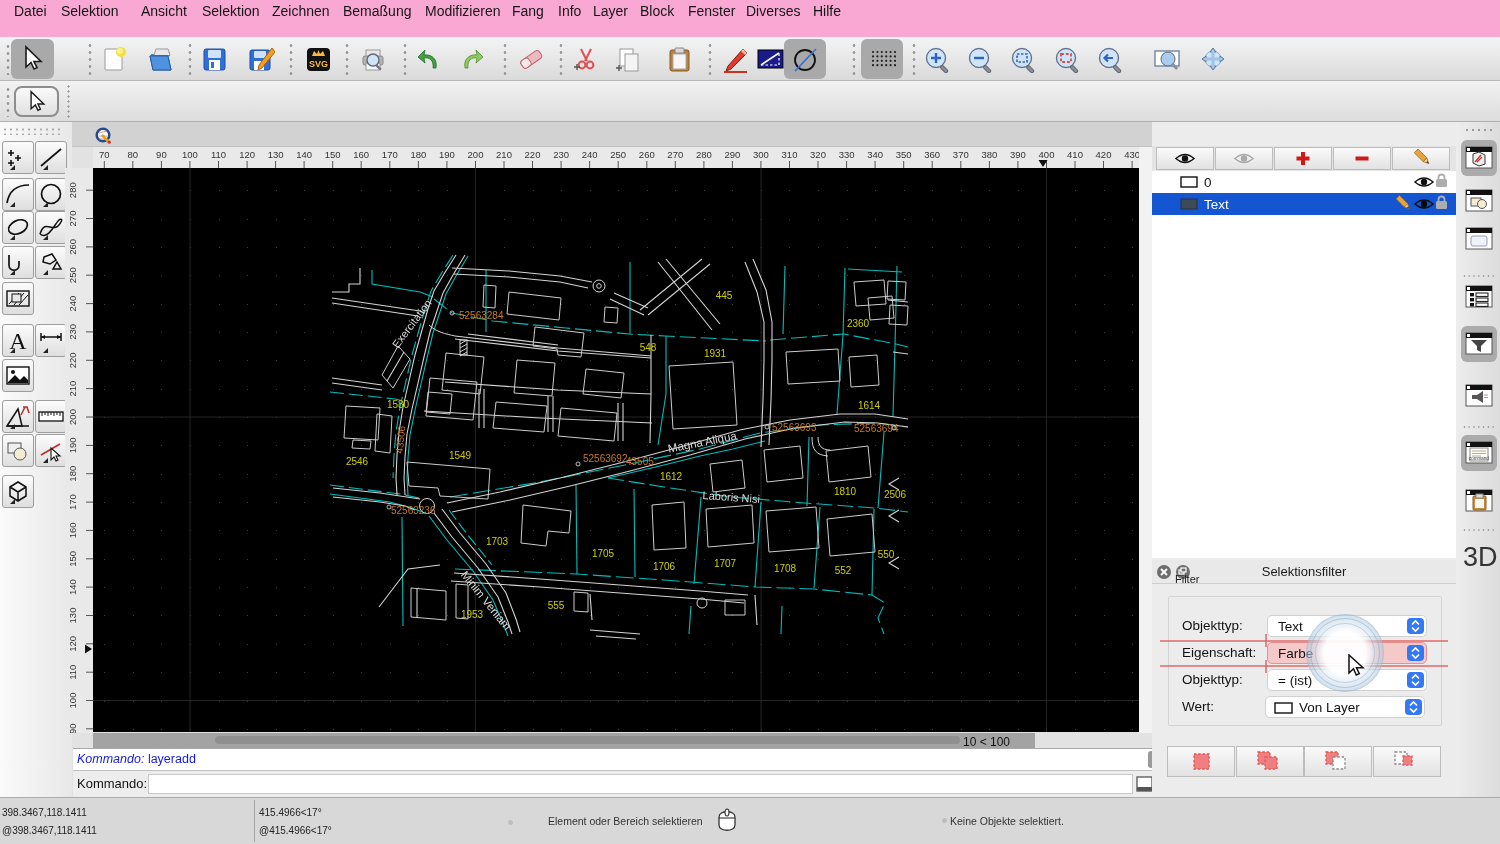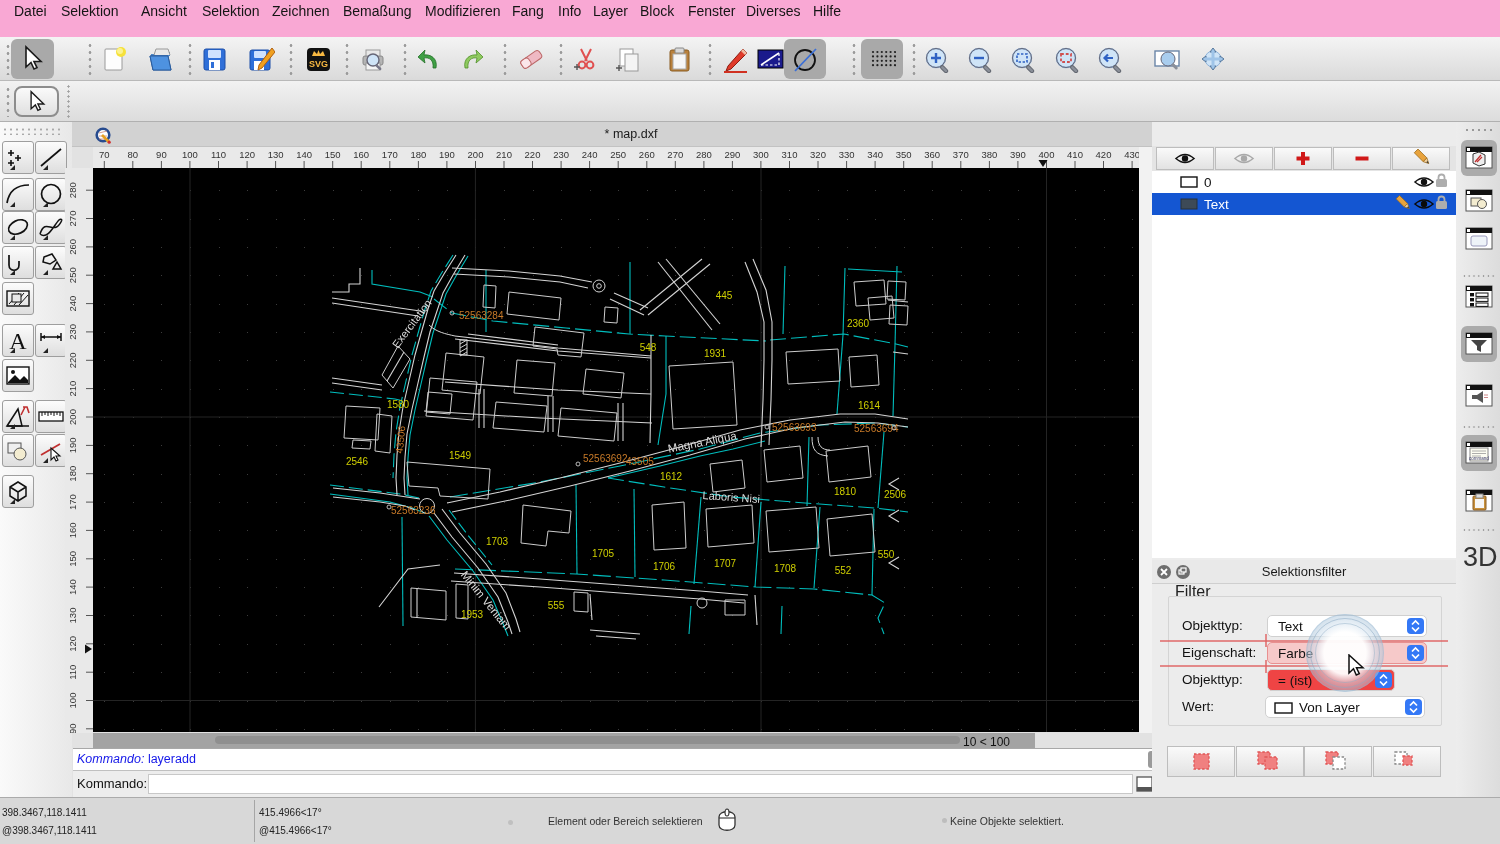--- a/index.html
+++ b/index.html
@@ -332,21 +332,20 @@
       <div class="corner"></div>
     </div>
     <div class="toolbtn" style="left:2px;top:353px">
       <svg width="30" height="31" viewBox="0 0 30 31">
         <path d="M7 11 L15 6 L23 11 L23 20 L15 25 L7 20 Z M7 11 L15 16 L23 11 M15 16 L15 25" fill="none" stroke="#111" stroke-width="1.5"></path>
       </svg>
       <div class="corner"></div>
     </div>
   </div>
 <div class="abs titlebar">
-    <div style="position:absolute;left:19px;width:100%;text-align:center;top:5px;font-size:12.5px;color:#1a1a1a">* map.dxf</div>
     <svg class="abs" style="left:23px;top:5px" width="17" height="17" viewBox="0 0 17 17">
       <circle cx="8" cy="8" r="6.3" fill="#fff" stroke="#274b8f" stroke-width="2.6"></circle>
       <path d="M4 6 L12 4 M4 9 L12 9 M4 12 L11 12" stroke="#c87" stroke-width="0.8"></path>
       <path d="M7 8 L12 13 L14 15" stroke="#e8a020" stroke-width="2.6"></path>
       <circle cx="14.2" cy="15.2" r="1.6" fill="#d03030"></circle>
     </svg>
   </div>
 <div class="abs rulerh">
     <svg width="1059" height="21" viewBox="0 0 1059 21" style="position:absolute">
       <line x1="11.3" y1="14" x2="11.3" y2="21" stroke="#555" stroke-width="1"></line>
@@ -1478,38 +1477,38 @@
     <div class="ptitle" style="top:438px">
       <div class="t">Selektionsfilter</div>
       <svg style="position:absolute;left:4px;top:4px" width="36" height="16" viewBox="0 0 36 16">
         <circle cx="8" cy="8" r="7" fill="#6e6e6e"></circle>
         <path d="M5 5 L11 11 M11 5 L5 11" stroke="#fff" stroke-width="1.8"></path>
         <circle cx="27" cy="8" r="7" fill="#6e6e6e"></circle>
         <rect x="23" y="6" width="5" height="4" fill="none" stroke="#fff" stroke-width="1.2"></rect>
         <rect x="25" y="4" width="5" height="4" fill="#6e6e6e" stroke="#fff" stroke-width="1.2"></rect>
       </svg>
     </div>
-    <span style="position:absolute;left:23px;top:461px;font-size:16px;color:#222">Filter</span>
+    <span style="position:absolute;left:23px;top:451px;font-size:11px;color:#222">Filter</span>
     <div style="position:absolute;left:16px;top:474px;width:274px;height:130px;border:1px solid #d4d4d4;border-radius:2px"></div>
     <span class="flabel" style="left:30px;top:496px">Objekttyp:</span>
     <div class="field" style="left:115px;top:493px;width:160px;background:#fff;border-color:#d0d0d0">
       <span style="position:absolute;left:10px;top:3px;">Text</span>
       <div class="stepper"><svg width="17" height="16" viewBox="0 0 17 16">
           <path d="M5 6.5 L8.5 3 L12 6.5 M5 9.5 L8.5 13 L12 9.5" fill="none" stroke="#fff" stroke-width="1.7"></path>
         </svg></div>
     </div>
     <span class="flabel" style="left:30px;top:523px">Eigenschaft:</span>
     <div class="field" style="left:115px;top:520px;width:160px;background:#f6c9c9;border-color:#e89090">
       <span style="position:absolute;left:10px;top:3px;">Farbe</span>
       <div class="stepper"><svg width="17" height="16" viewBox="0 0 17 16">
           <path d="M5 6.5 L8.5 3 L12 6.5 M5 9.5 L8.5 13 L12 9.5" fill="none" stroke="#fff" stroke-width="1.7"></path>
         </svg></div>
     </div>
     <span class="flabel" style="left:30px;top:550px">Objekttyp:</span>
-    <div class="field" style="left:115px;top:547px;width:128px;background:#ef4444;border-color:#d0d0d0">
+    <div class="field" style="left:115px;top:547px;width:160px;background:#ffffff;border-color:#d0d0d0">
       <span style="position:absolute;left:10px;top:3px;">= (ist)</span>
       <div class="stepper"><svg width="17" height="16" viewBox="0 0 17 16">
           <path d="M5 6.5 L8.5 3 L12 6.5 M5 9.5 L8.5 13 L12 9.5" fill="none" stroke="#fff" stroke-width="1.7"></path>
         </svg></div>
     </div>
     <span class="flabel" style="left:30px;top:577px">Wert:</span>
     <div class="field" style="left:113px;top:574px;width:160px;background:#fff;border-color:#d0d0d0">
       <span style="position:absolute;left:10px;top:3px;"></span>
       <svg style="position:absolute;left:8px;top:5px" width="20" height="12" viewBox="0 0 20 12">
         <rect x="1" y="1" width="17" height="10" fill="#fff" stroke="#111" stroke-width="1.4"></rect>

